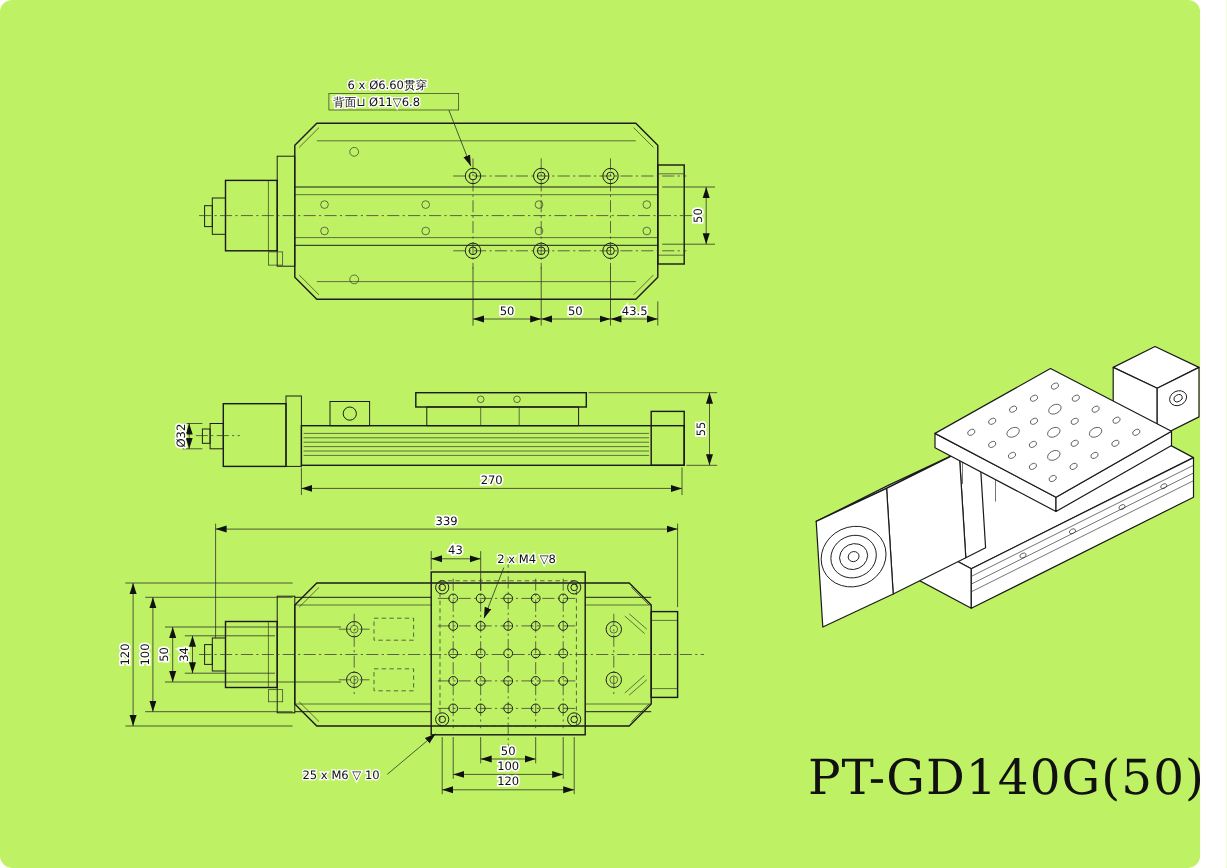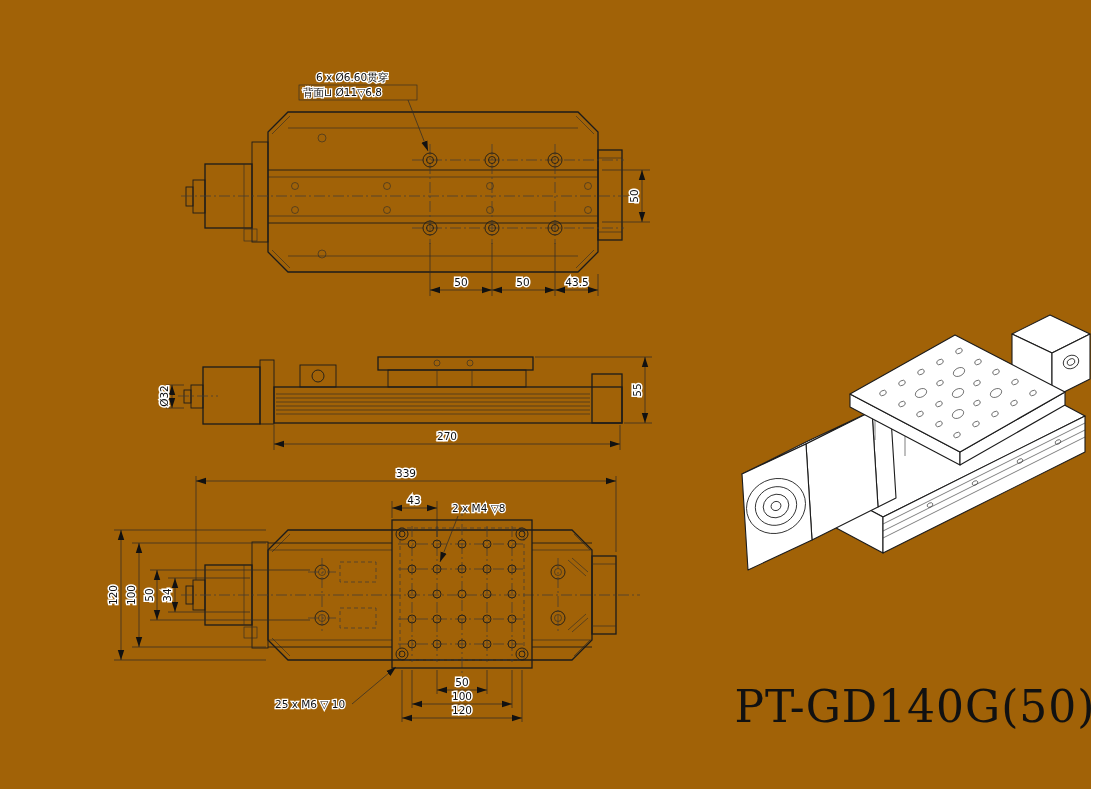--- a/index.html
+++ b/index.html
@@ -1,17 +1,17 @@
 <!DOCTYPE html>
 <html><head>
 <meta charset="utf-8">
 <style>
   html,body{margin:0;padding:0;background:#ffffff;}
-  .canvas{position:relative;width:1091px;height:789px;background:#a16207;overflow:hidden;
-          font-family:"DejaVu Sans",sans-serif;}
+  .canvas{position:relative;width:1091px;height:789px;background:#bef264;overflow:hidden;
+          font-family:"DejaVu Sans",sans-serif;border-radius:11px;}
   svg{position:absolute;left:0;top:0;}
   .ol  {stroke:#1b1b1b;stroke-width:1.3;fill:none;stroke-linejoin:miter;}
   .ol2 {stroke:#1b1b1b;stroke-width:0.9;fill:none;}
   .thin{stroke:#2a2a2a;stroke-width:0.6;fill:none;}
   .cl  {stroke:#3a3a3a;stroke-width:0.7;fill:none;stroke-dasharray:11 3 2 3;}
   .hid {stroke:#3a3a3a;stroke-width:0.7;fill:none;stroke-dasharray:4 3;}
   .dim {stroke:#2a2a2a;stroke-width:0.7;fill:none;}
   .face{fill:#ffffff;stroke:#1b1b1b;stroke-width:1.1;stroke-linejoin:round;}
   .facethin{fill:#ffffff;stroke:#1b1b1b;stroke-width:0.8;}
   text.d{font-size:10.5px;fill:#101010;paint-order:stroke;stroke:#ffffff;stroke-width:3px;}

